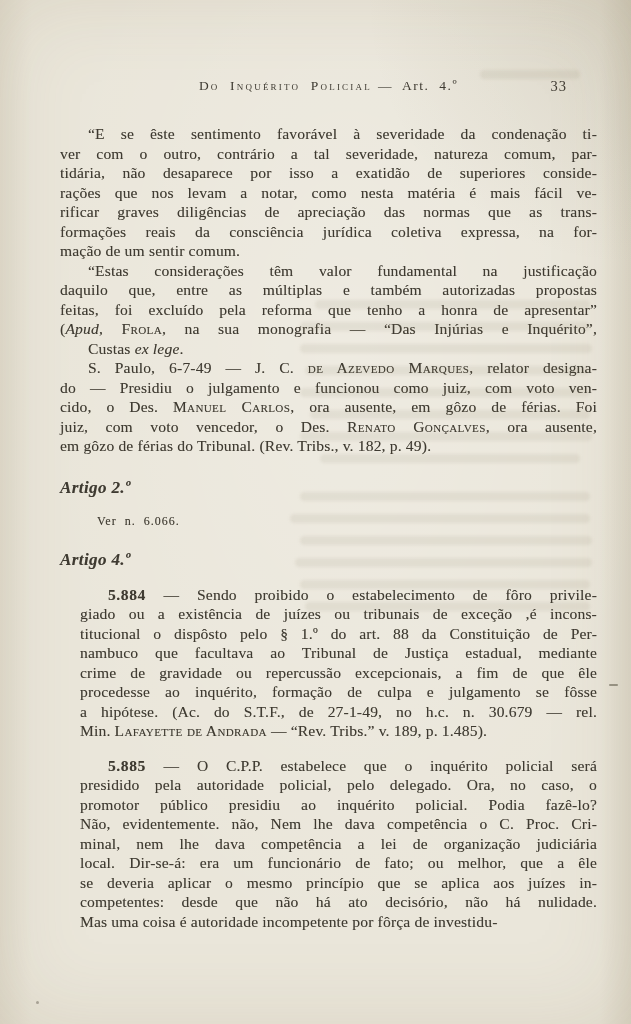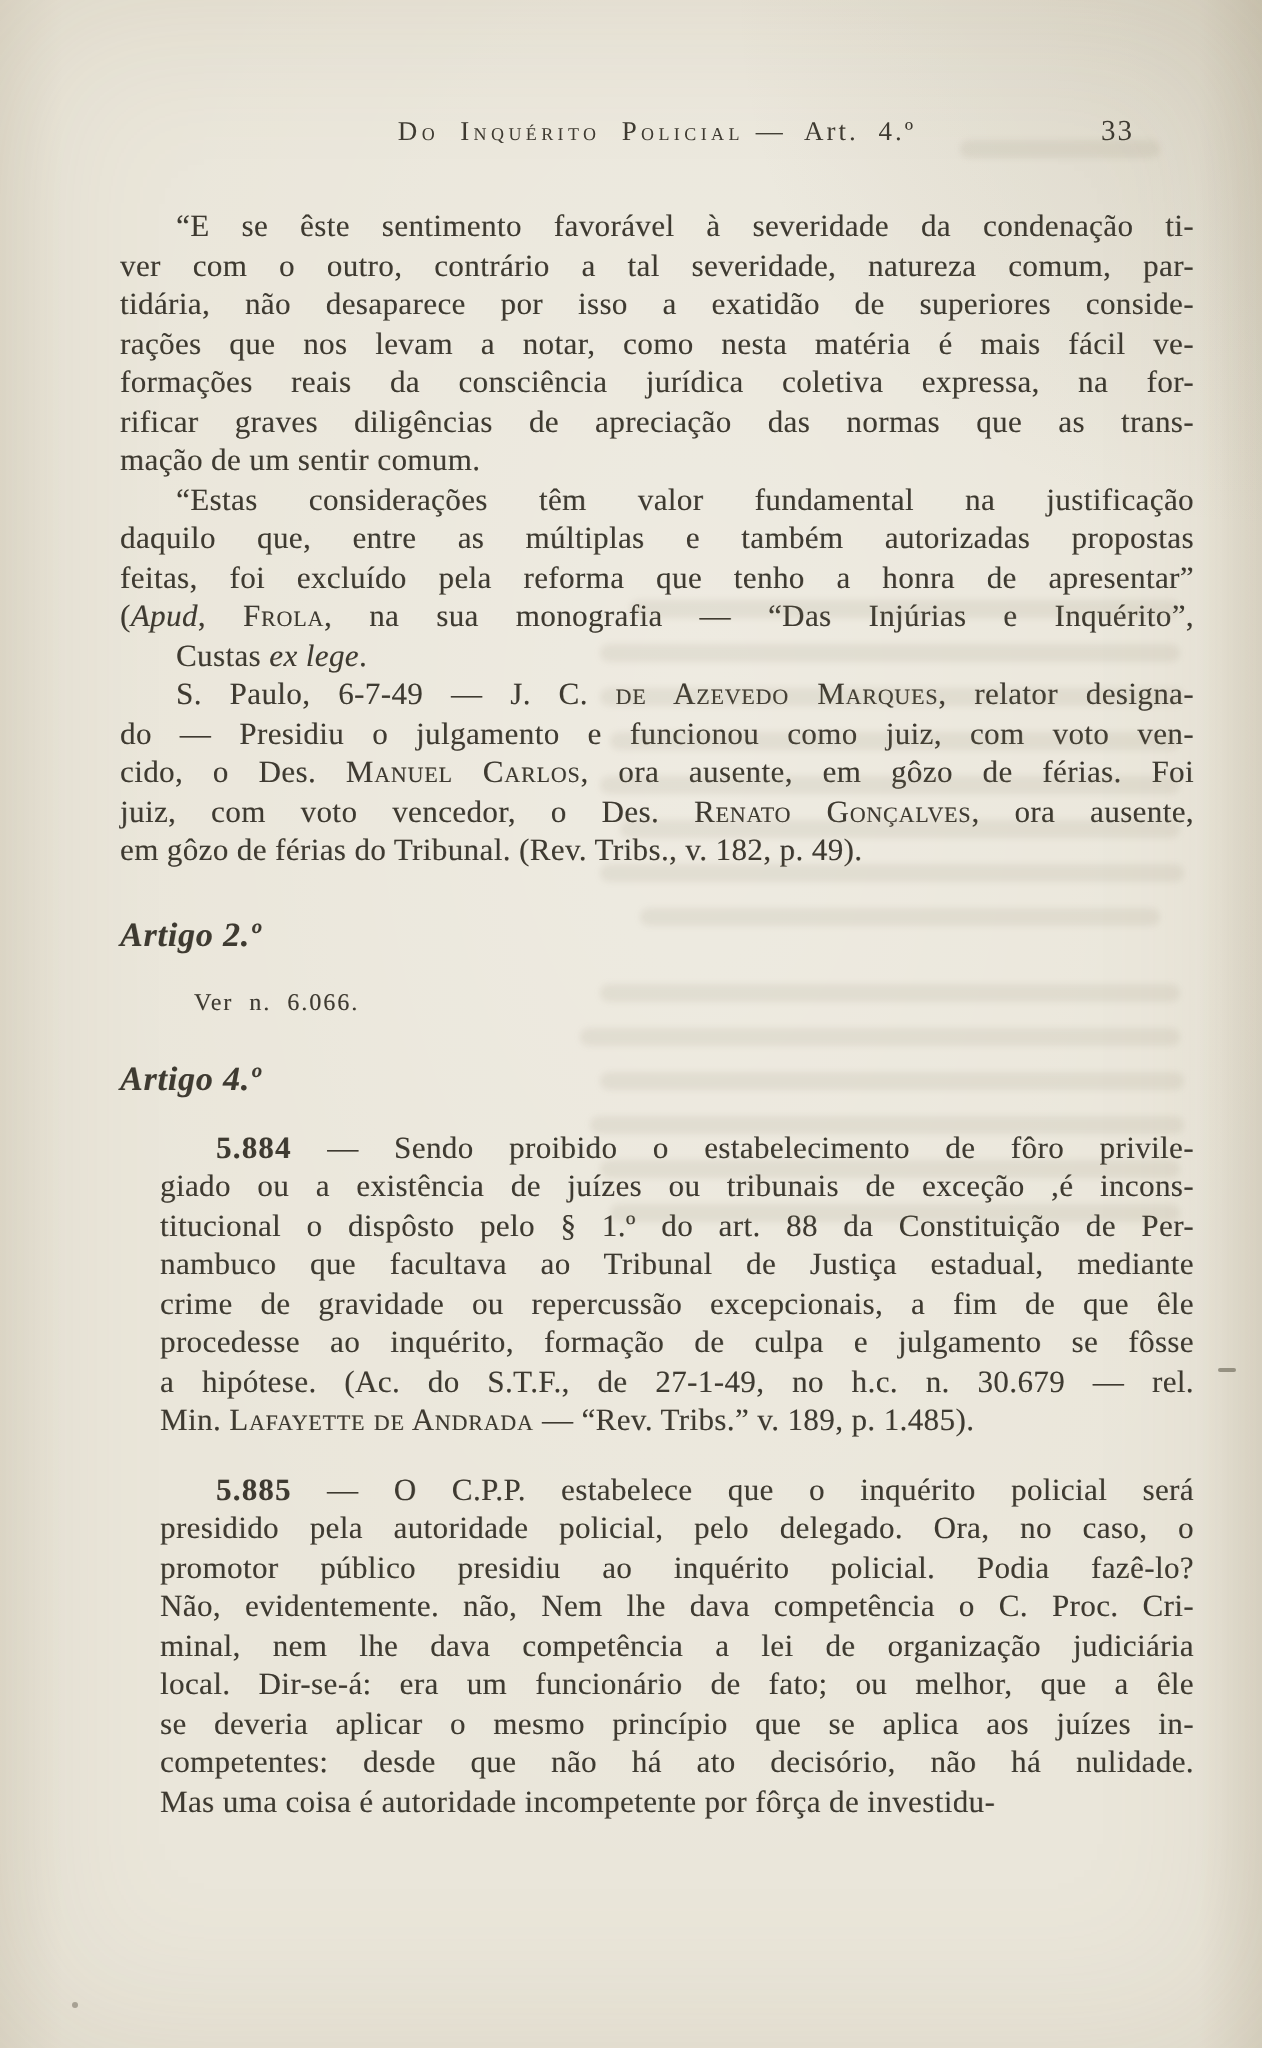--- a/index.html
+++ b/index.html
@@ -14,21 +14,21 @@
   .page {
     position: relative;
     width: 631px; height: 1024px;
     background:
       radial-gradient(circle at 100% 0%, rgba(120,110,80,0.14), transparent 22%),
       radial-gradient(ellipse at 55% 35%, rgba(255,255,255,0.20), transparent 65%),
       linear-gradient(90deg, rgba(150,138,108,0.10), transparent 5%, transparent 95%, rgba(150,138,108,0.16)),
       var(--paper);
     box-shadow: inset 0 0 85px rgba(140,125,90,0.16);
     box-sizing: border-box;
-    padding: 58px 34px 0 60px;
+    padding: 78px 34px 0 60px;
     color: var(--ink);
   }
   
   .ghosts { position: absolute; inset: 0; pointer-events: none; }
   .ghosts div {
     position: absolute; height: 9px; border-radius: 5px;
     background: rgba(125,115,88,0.10); filter: blur(1.5px);
   }
   .speck { position: absolute; background: rgba(90,85,70,0.55); }
   .speck.dash { left: 609px; top: 684px; width: 9px; height: 2px; border-radius: 1px; }
@@ -117,22 +117,22 @@
     <span class="rh-title"><span class="sc-part">Do Inquérito Policial</span><span class="rh-suffix">— Art. 4.º</span></span>
     <span class="page-number">33</span>
   </div>
 
   <div class="body-text">
       <div class="para">
         <div class="line first"><span>“E se êste sentimento favorável à severidade da condenação ti-</span></div>
         <div class="line"><span>ver com o outro, contrário a tal severidade, natureza comum, par-</span></div>
         <div class="line"><span>tidária, não desaparece por isso a exatidão de superiores conside-</span></div>
         <div class="line"><span>rações que nos levam a notar, como nesta matéria é mais fácil ve-</span></div>
+        <div class="line"><span>rificar graves diligências de apreciação das normas que as trans-</span></div>
         <div class="line"><span>formações reais da consciência jurídica coletiva expressa, na for-</span></div>
-        <div class="line"><span>rificar graves diligências de apreciação das normas que as trans-</span></div>
         <div class="line last"><span>mação de um sentir comum.</span></div>
       </div>
       <div class="para">
         <div class="line first"><span>“Estas considerações têm valor fundamental na justificação</span></div>
         <div class="line"><span>daquilo que, entre as múltiplas e também autorizadas propostas</span></div>
         <div class="line"><span>feitas, foi excluído pela reforma que tenho a honra de apresentar”</span></div>
         <div class="line"><span>(</span><span class="i">Apud</span><span>, </span><span class="sc">Frola</span><span>, na sua monografia — “Das Injúrias e Inquérito”,</span></div>
       </div>
       <div class="para">
         <div class="line first last"><span>Custas </span><span class="i">ex lege</span><span>.</span></div>

